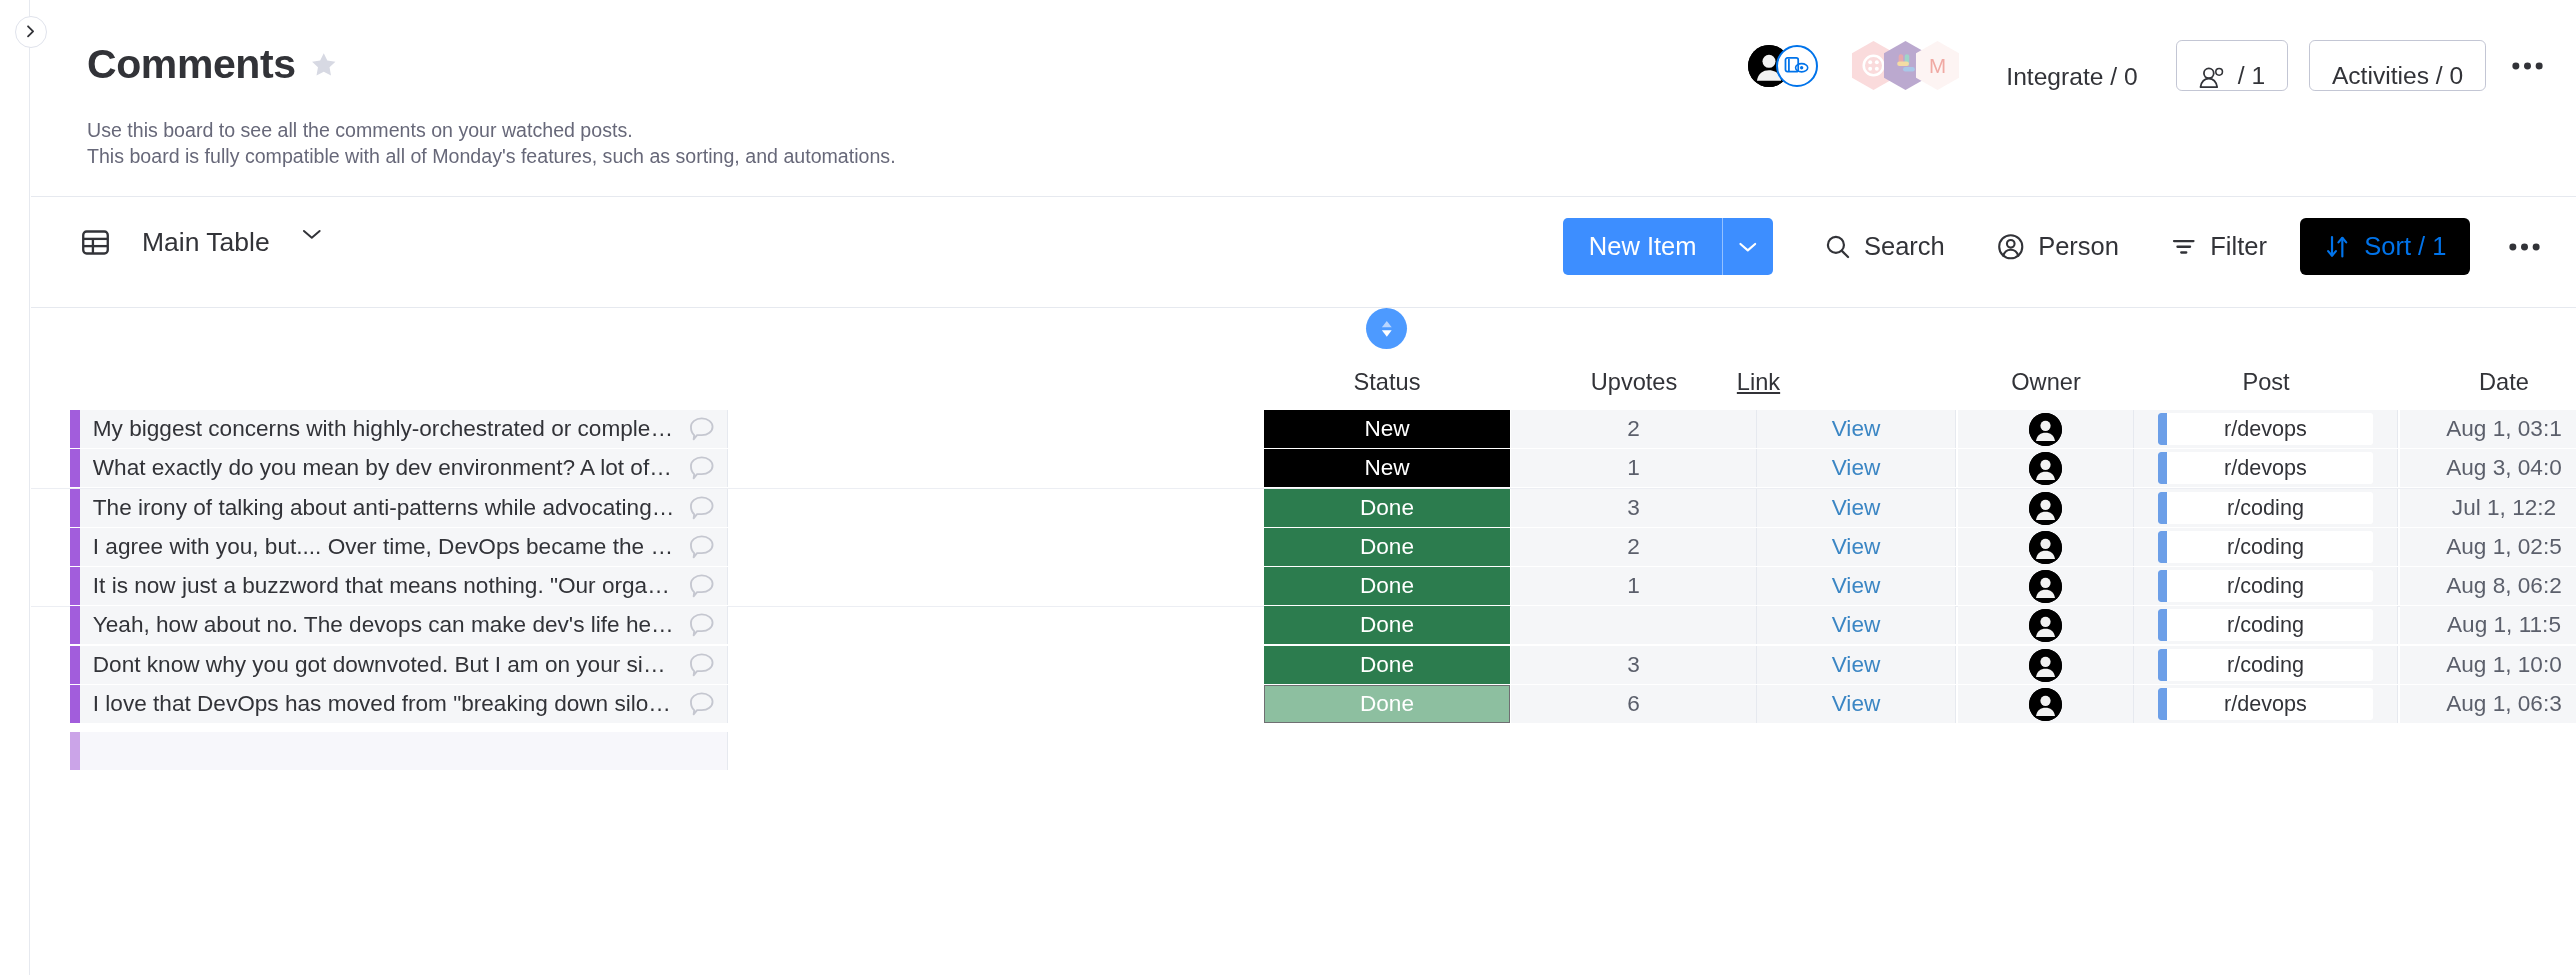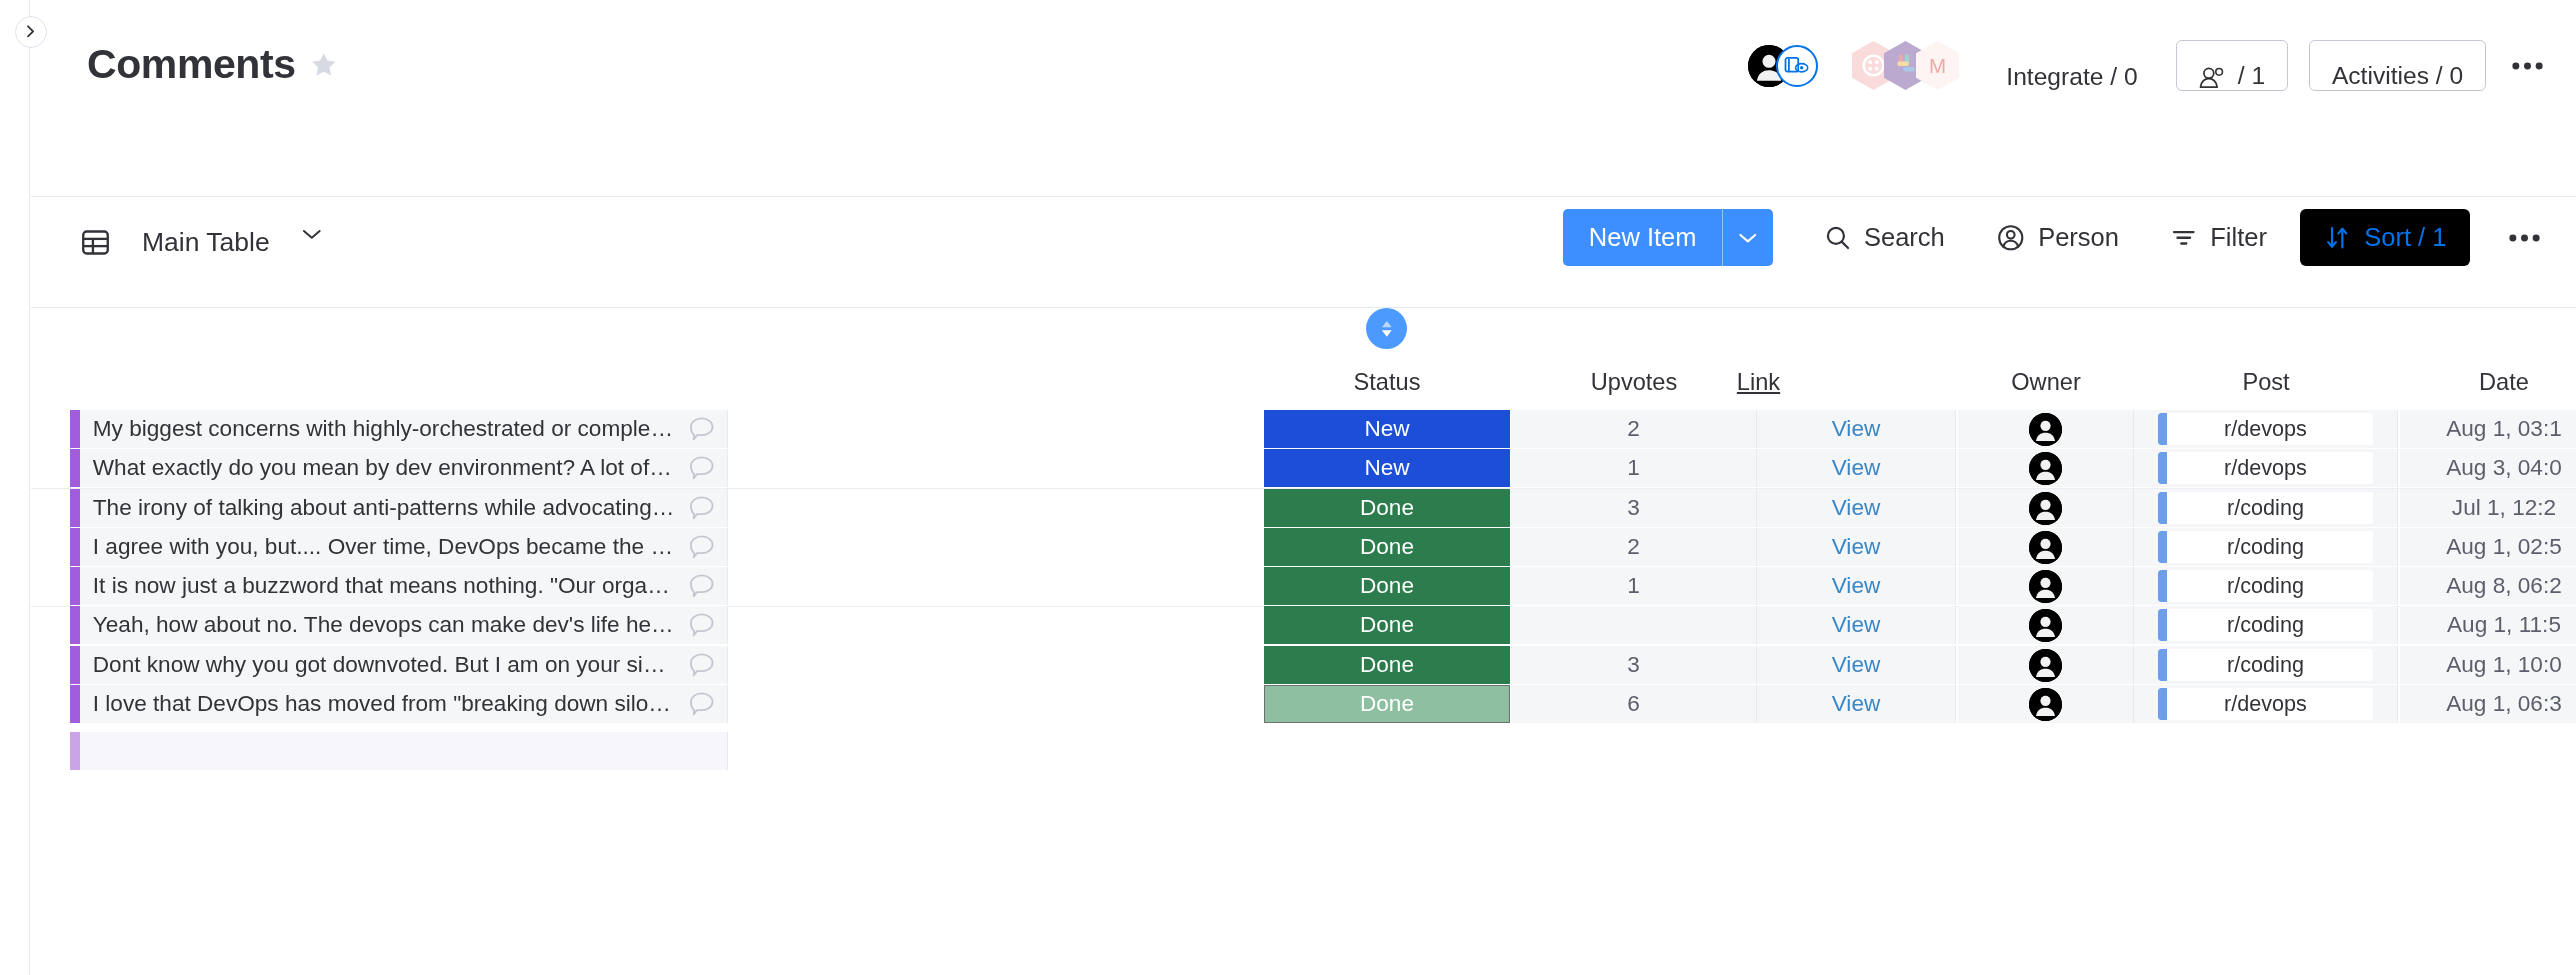--- a/index.html
+++ b/index.html
@@ -173,21 +173,21 @@
     cursor: pointer;
   }
   .view-tab-label {
     font-size: 26.5px;
     color: #323338;
     font-weight: 400;
   }
 
   .toolbar-right {
     position: absolute;
-    right: 25.5px; top: 8px;
+    right: 25.5px; top: 17px;
     display: flex;
     align-items: center;
     height: 65px;
   }
   .new-item-btn {
     display: flex;
     align-items: stretch;
     height: 57px;
     border-radius: 4.9px;
     overflow: hidden;
@@ -344,21 +344,21 @@
 
   .cell-status {
     left: 1233px;
     width: 246px;
     justify-content: center;
     color: #ffffff;
     font-size: 22.6px;
     border-right: none;
     background: #cfd3de;
   }
-  .cell-status.new { background: #1d4ed8; }
+  .cell-status.new { background: #000000; }
   .cell-status.done { background: #2c7c4e; }
   .cell-status.done-hover {
     background: #8dbfa0;
     border: 1px solid #6f6f72;
   }
 
   .cell-upvotes {
     left: 1480px;
     width: 246px;
     justify-content: center;
@@ -450,20 +450,24 @@
 
   <div class="board-header">
 
     <div class="title-row">
       <div class="board-title">Comments</div>
       <svg class="star-icon" width="29.5" height="29.5" viewBox="0 0 24 24">
         <path d="M12 2.6 L14.9 8.6 L21.5 9.5 L16.7 14.1 L17.9 20.7 L12 17.6 L6.1 20.7 L7.3 14.1 L2.5 9.5 L9.1 8.6 Z" fill="#d7d9e3"></path>
       </svg>
     </div>
 
+    <div class="board-desc">
+      <div>Use this board to see all the comments on your watched posts.</div>
+      <div>This board is fully compatible with all of Monday's features, such as sorting, and automations.</div>
+    </div>
 
     <div class="header-right">
 
       <div class="avatar-group">
         <div class="hdr-avatar">
           <svg width="42" height="42" viewBox="0 0 40 40">
             <circle cx="20" cy="20" r="20" fill="#000000"></circle>
             <circle cx="20" cy="15.5" r="6.2" fill="#f2f2f2"></circle>
             <path d="M8.5 34 C9.6 27 14.2 24 20 24 C25.8 24 30.4 27 31.5 34 Z" fill="#f2f2f2"></path>
           </svg>

